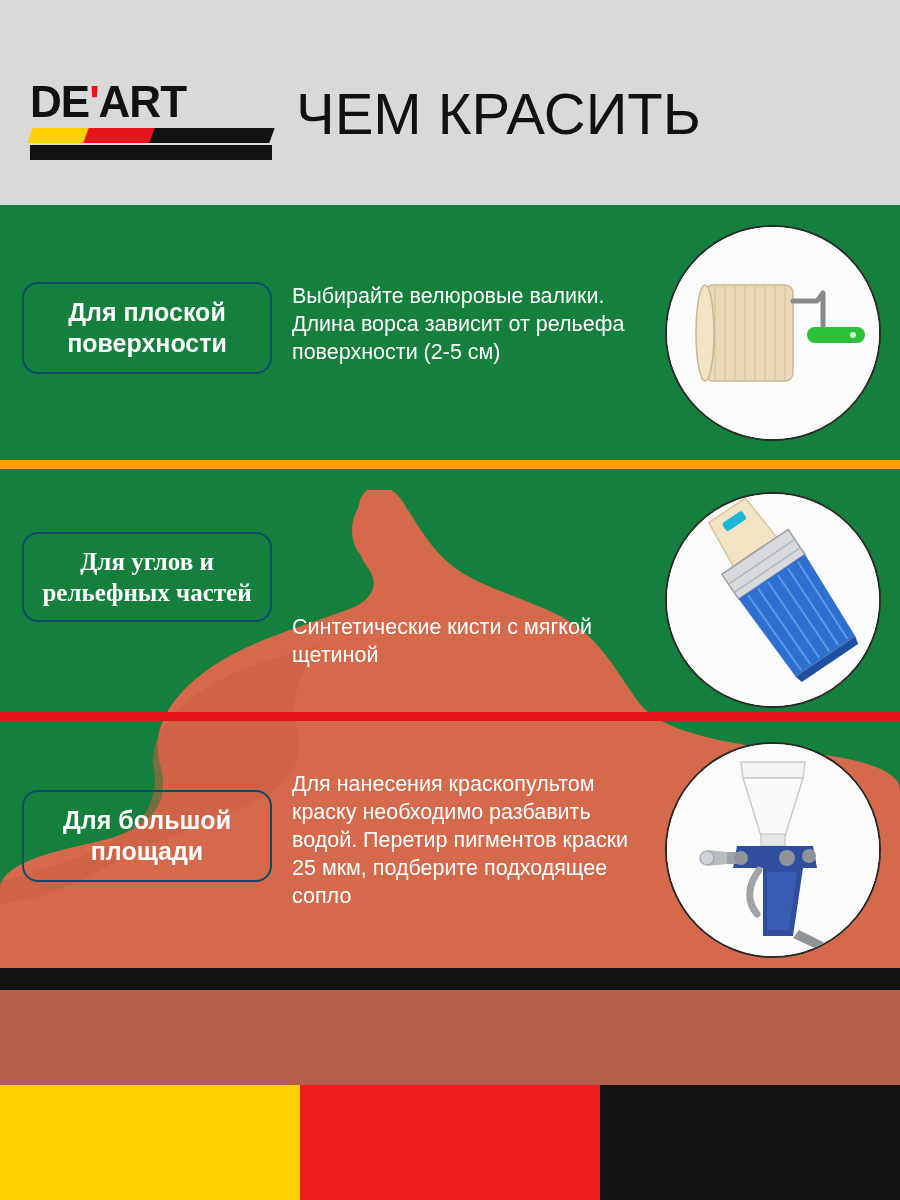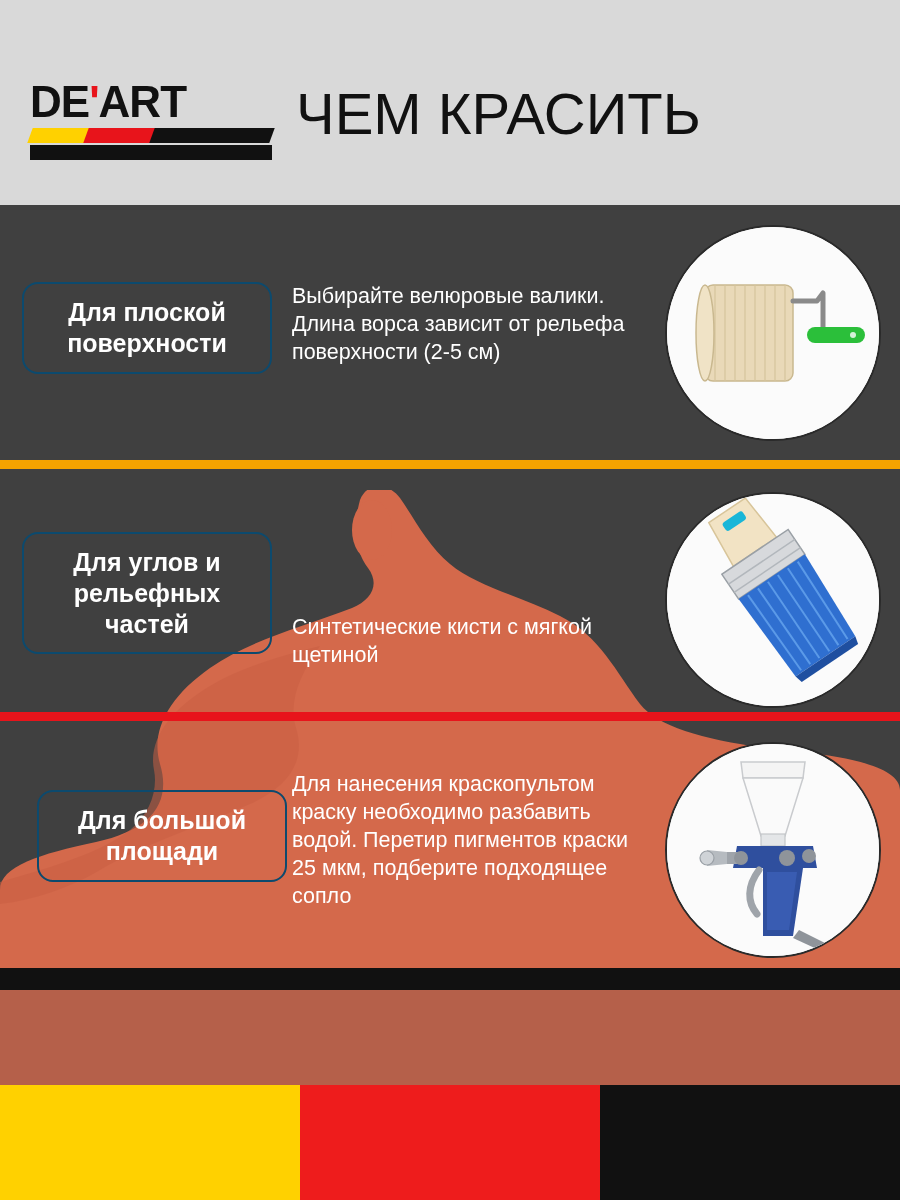--- a/index.html
+++ b/index.html
@@ -8,21 +8,21 @@
     background: #ffffff;
   }
   body {
     font-family: "Liberation Sans", sans-serif;
   }
   .page {
     position: relative;
     width: 900px;
     height: 1200px;
     overflow: hidden;
-    background: #404040;
+    background: #15803d;
   }
 
   
   .header {
     position: absolute;
     left: 0; top: 0;
     width: 900px;
     height: 205px;
     background: #d9d9d9;
     display: flex;
@@ -115,22 +115,22 @@
     font-size: 25px;
     line-height: 31px;
     text-align: center;
     display: flex;
     align-items: center;
     justify-content: center;
     padding: 10px 14px;
     box-sizing: border-box;
   }
   .label-1 { left: 22px; top: 72px; width: 250px; height: 92px; }
-  .label-2 { left: 22px; top: 62px; width: 250px; height: 122px; }
-  .label-3 { left: 22px; top: 68px; width: 250px; height: 92px; margin-left: 15px; }
+  .label-2 { left: 22px; top: 62px; width: 250px; height: 90px; font-family: Liberation Serif, serif; }
+  .label-3 { left: 22px; top: 68px; width: 250px; height: 92px; }
 
   .desc {
     position: absolute;
     color: #ffffff;
     font-size: 21.5px;
     line-height: 28px;
     font-family: "Liberation Sans", sans-serif;
   }
   .desc-1 { left: 292px; top: 72px; width: 350px; }
   .desc-2 { left: 292px; top: 95px; width: 350px; margin-top: 48px; }

